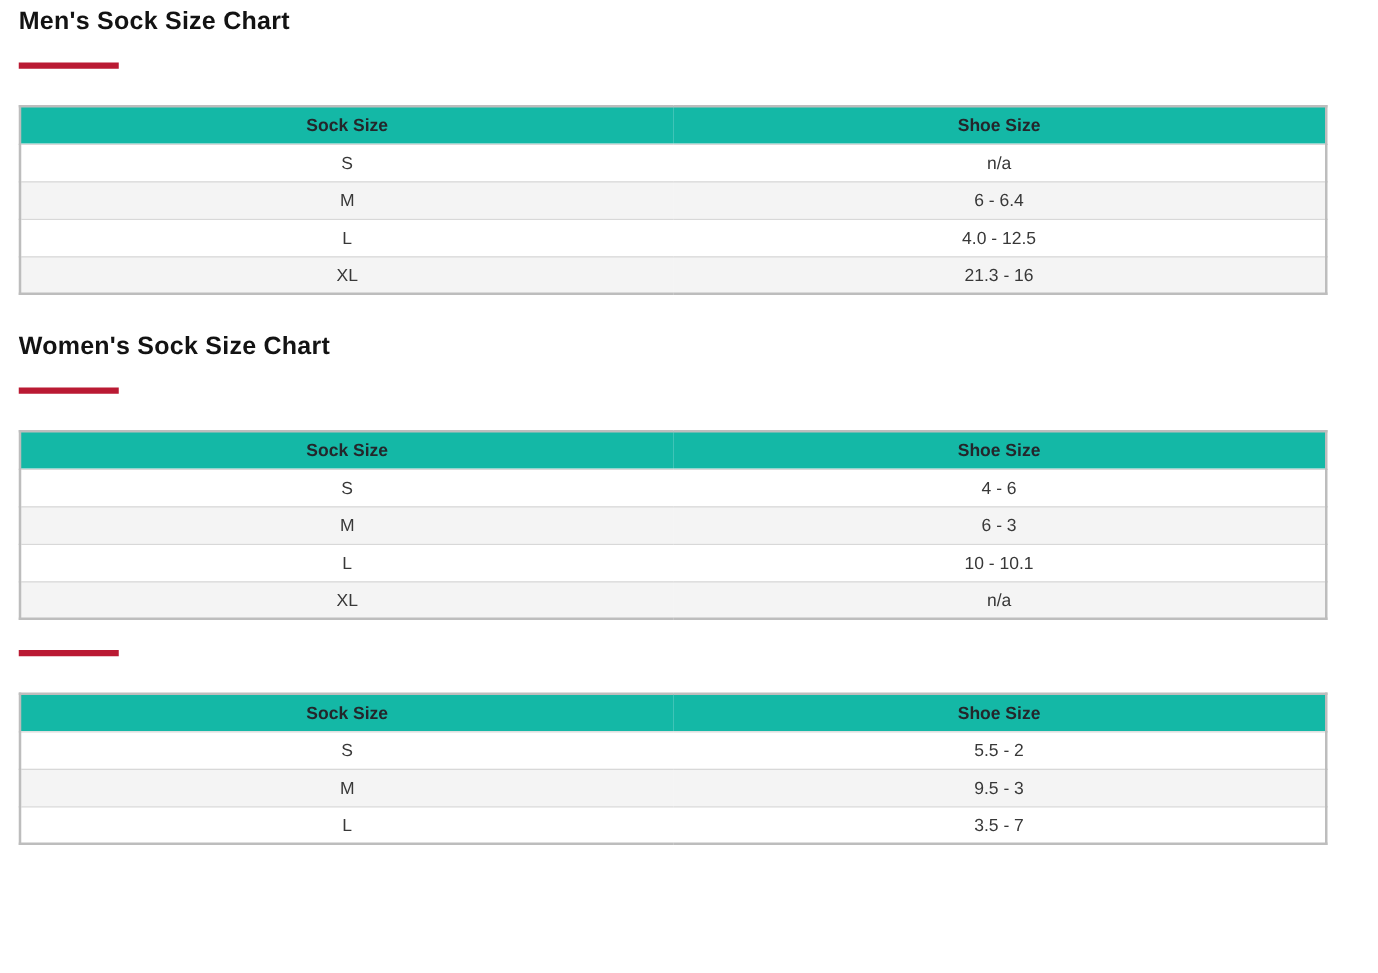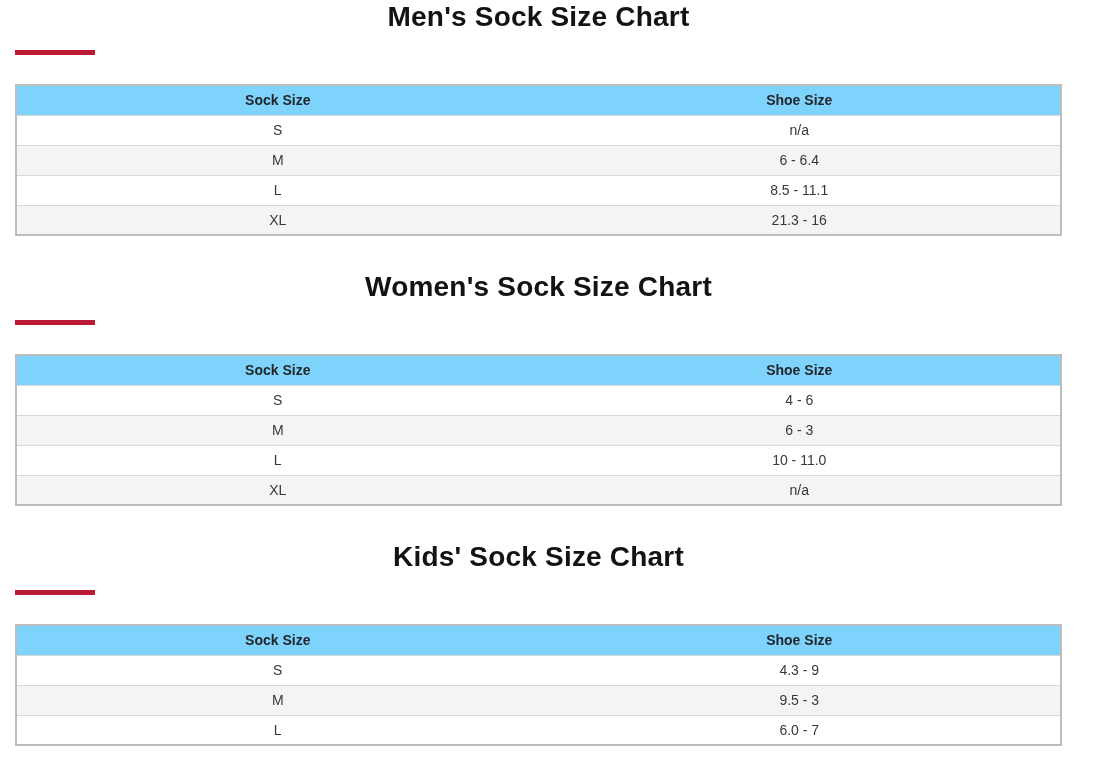--- a/index.html
+++ b/index.html
@@ -10,29 +10,28 @@
     font-family: "Liberation Sans", sans-serif;
   }
   .page {
     width: 1102px;
     height: 778px;
     background: #ffffff;
     padding: 0 40px 20px 15px;
     overflow: hidden;
   }
   .section { margin: 0; }
-  .section + .section { margin-top: 34px; }
+  .section + .section { margin-top: 24px; }
   .section-title {
     margin: 0;
-    font-size: 28px;
+    font-size: 20px;
     line-height: 34px;
     font-weight: bold;
     color: #131313;
     letter-spacing: 0.2px;
-    text-align: center;
   }
   .accent-rule {
     width: 80px;
     height: 5px;
     margin-top: 16px;
     background: #ba1a33;
     border: none;
   }
   table.size-table {
     width: 1047px;
@@ -47,21 +46,21 @@
     height: 30px;
     padding: 0 8px;
     text-align: center;
     vertical-align: middle;
     border-top: 1px solid #d8d8d8;
   }
   table.size-table th {
     font-size: 14px;
     font-weight: bold;
     color: #24262b;
-    background: #7dd3fc;
+    background: #14b8a6;
     border-top: none;
   }
   table.size-table td {
     font-size: 14px;
     font-weight: normal;
     color: #383838;
   }
   table.size-table tbody tr:nth-child(odd) td { background: #ffffff; }
   table.size-table tbody tr:nth-child(even) td { background: #f4f4f4; }
 </style>
@@ -84,21 +83,21 @@
         <tr>
           <td>S</td>
           <td>n/a</td>
         </tr>
         <tr>
           <td>M</td>
           <td>6 - 6.4</td>
         </tr>
         <tr>
           <td>L</td>
-          <td>8.5 - 11.1</td>
+          <td>4.0 - 12.5</td>
         </tr>
         <tr>
           <td>XL</td>
           <td>21.3 - 16</td>
         </tr>
       </tbody>
     </table>
   </section>
 
   <section class="section">
@@ -115,50 +114,49 @@
         <tr>
           <td>S</td>
           <td>4 - 6</td>
         </tr>
         <tr>
           <td>M</td>
           <td>6 - 3</td>
         </tr>
         <tr>
           <td>L</td>
-          <td>10 - 11.0</td>
+          <td>10 - 10.1</td>
         </tr>
         <tr>
           <td>XL</td>
           <td>n/a</td>
         </tr>
       </tbody>
     </table>
   </section>
 
   <section class="section">
-    <h2 class="section-title">Kids' Sock Size Chart</h2>
     <div class="accent-rule"></div>
     <table class="size-table">
       <thead>
         <tr>
           <th>Sock Size</th>
           <th>Shoe Size</th>
         </tr>
       </thead>
       <tbody>
         <tr>
           <td>S</td>
-          <td>4.3 - 9</td>
+          <td>5.5 - 2</td>
         </tr>
         <tr>
           <td>M</td>
           <td>9.5 - 3</td>
         </tr>
         <tr>
           <td>L</td>
-          <td>6.0 - 7</td>
+          <td>3.5 - 7</td>
         </tr>
       </tbody>
     </table>
   </section>
 
 </div>
 
 </body></html>

